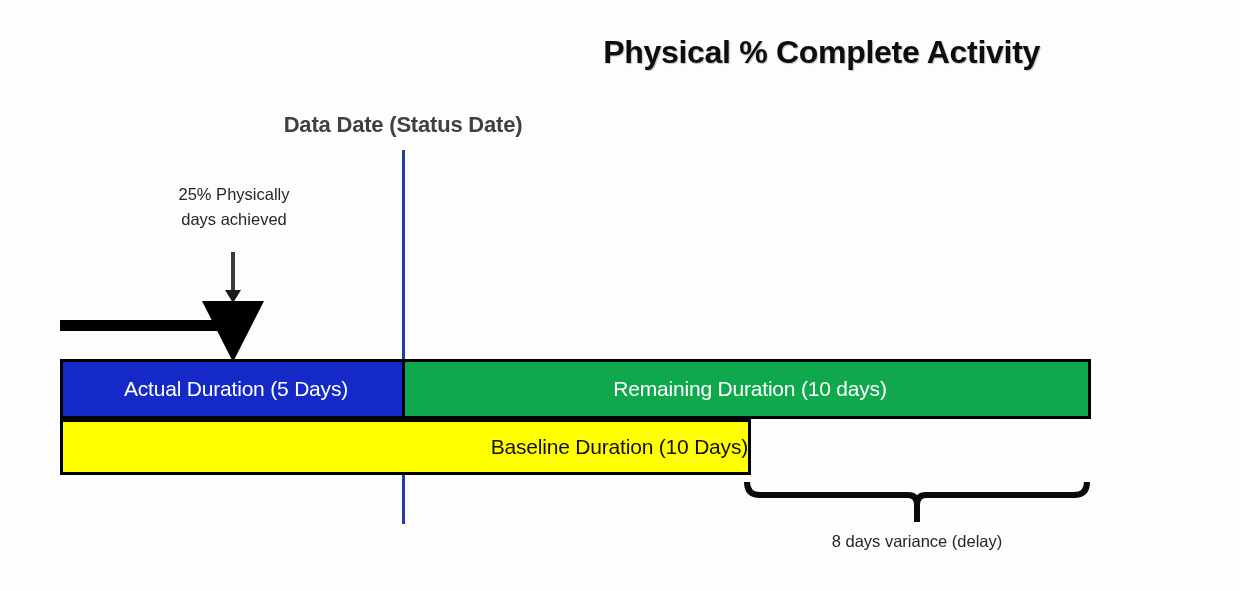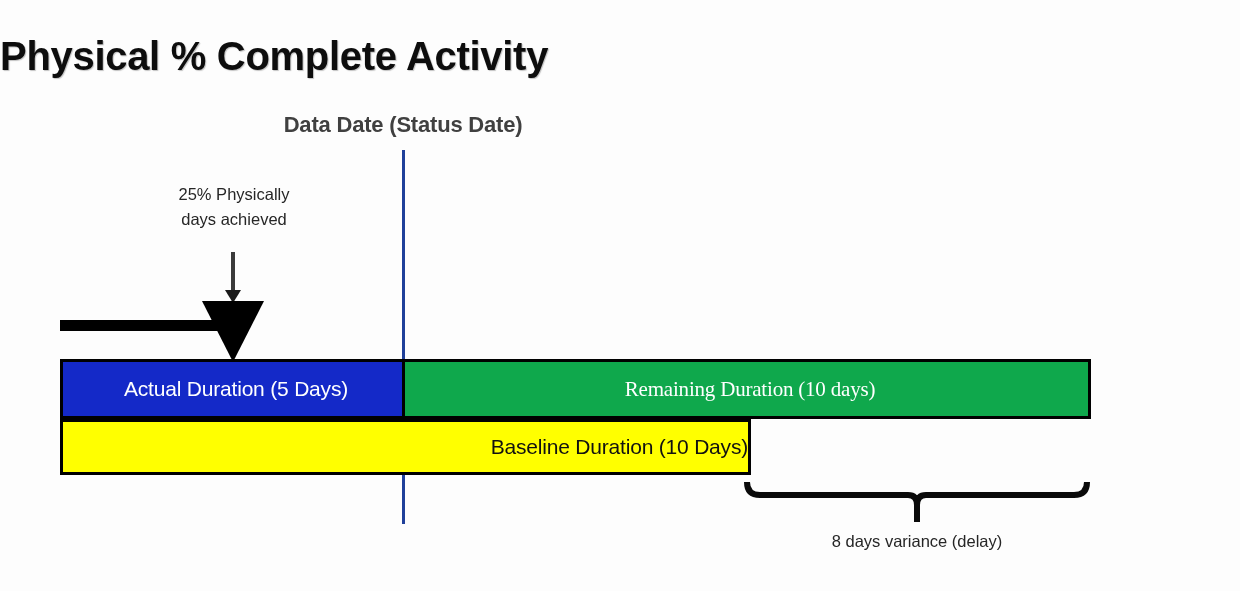--- a/index.html
+++ b/index.html
@@ -17,22 +17,22 @@
     background: #fdfdfd;
     overflow: hidden;
   }
 
   
   .title {
     position: absolute;
     left: 0;
     top: 34px;
     width: 1040px;
-    text-align: left;
-    font-size: 40px;
+    text-align: right;
+    font-size: 32px;
     font-weight: bold;
     color: #0d0d0d;
     letter-spacing: -0.3px;
     text-shadow: 1px 1px 1px rgba(120,120,120,0.45);
     white-space: nowrap;
   }
   .data-date-label {
     position: absolute;
     left: 0;
     top: 112px;
@@ -136,21 +136,20 @@
     border-right-width: 3px;
   }
   .bar-actual .bar-label { color: #ffffff; }
 
   .bar-remaining {
     left: 402px;
     top: 359px;
     width: 689px;
     height: 60px;
     background: #0fa84c;
-    font-family: Liberation Serif, serif;
   }
   .bar-remaining .bar-label { color: #ffffff; }
 
   .bar-baseline {
     left: 60px;
     top: 419px;
     width: 691px;
     height: 56px;
     background: #ffff00;
     justify-content: flex-end;

